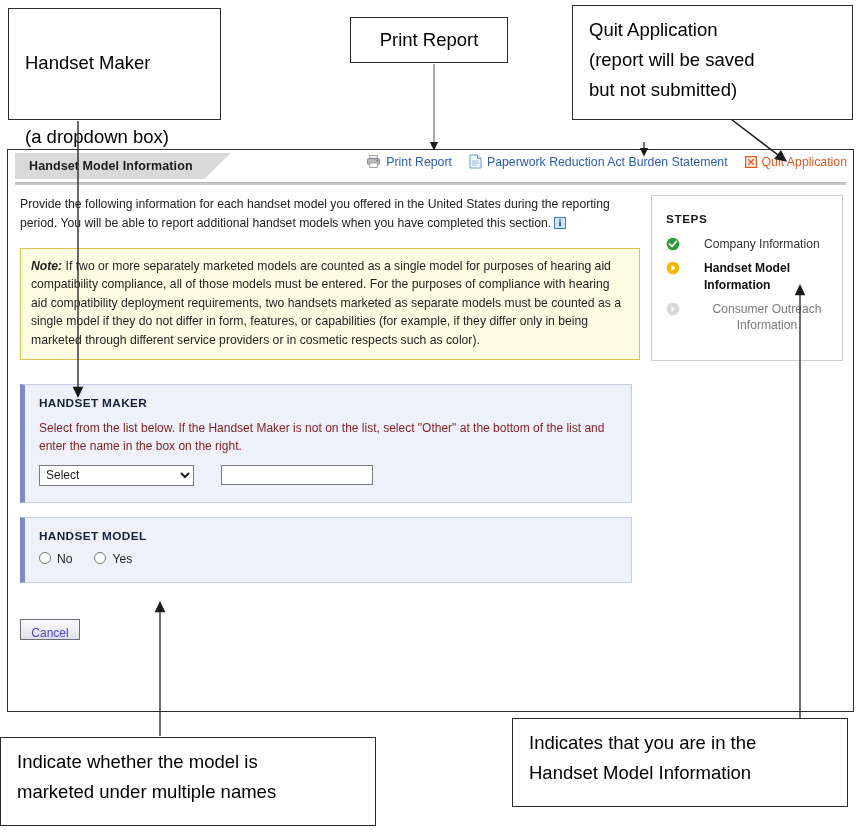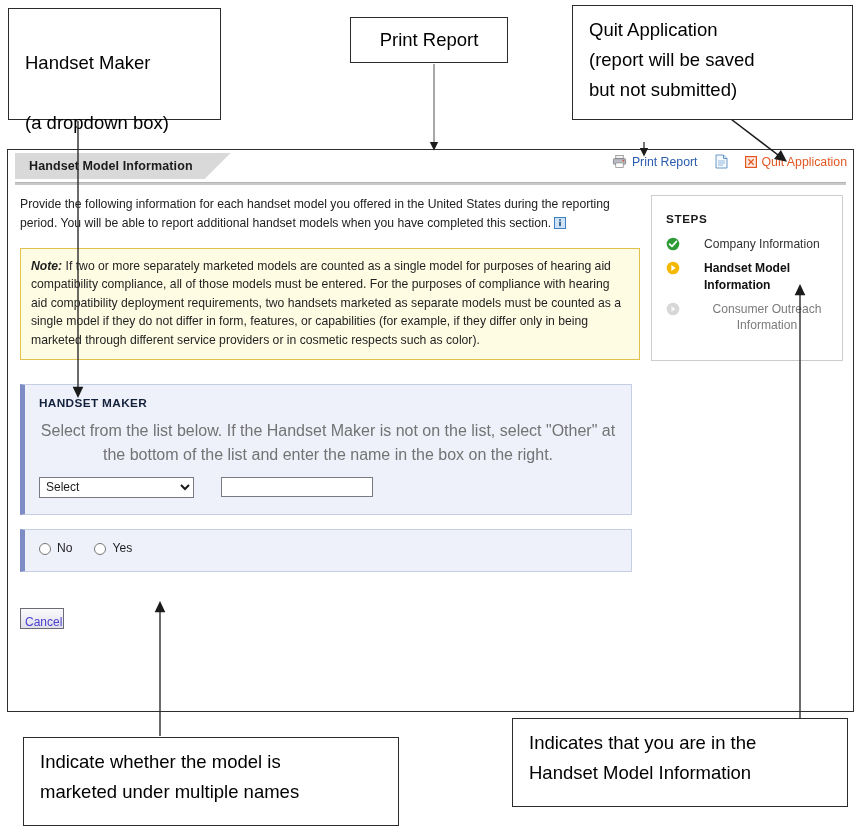--- a/index.html
+++ b/index.html
@@ -26,21 +26,21 @@
     padding: 9px 14px 9px 16px;
     z-index: 40;
     white-space: pre-line;
   }
 
   #callout-handset-maker { left: 8px;  top: 8px;  width: 213px; height: 112px; }
   #callout-print-report  { left: 350px; top: 17px; width: 158px; height: 46px;
                            display: flex; align-items: center; justify-content: center;
                            padding: 0; }
   #callout-quit-app      { left: 572px; top: 5px;  width: 281px; height: 115px; }
-  #callout-multi-names   { left: 23px;  top: 737px; width: 376px; height: 89px; }
+  #callout-multi-names   { left: 0;  top: 737px; width: 376px; height: 89px; }
   #callout-in-step       { left: 512px; top: 718px; width: 336px; height: 89px; }
 
   
   #leaders {
     position: absolute; left: 0; top: 0;
     width: 861px; height: 833px;
     pointer-events: none;
     z-index: 30;
   }
 
@@ -159,23 +159,22 @@
     border-left: 5px solid #7d8cc4;
     padding: 11px 14px 16px 14px;
     margin-bottom: 14px;
   }
   .panel-title {
     font-size: 11.8px; font-weight: bold;
     letter-spacing: .35px; color: #14213d;
     margin-bottom: 9px;
   }
   .panel-desc {
-    font-size: 16px; line-height: 1.5; color: #737373;
+    font-size: 12px; line-height: 1.5; color: #7f1d1d;
     margin-bottom: 10px;
-    text-align: center;
   }
   .panel-desc i { font-style: italic; }
 
   .field-row { display: flex; gap: 27px; }
   select.maker-select {
     width: 155px; height: 21px;
     font-family: "Liberation Sans", sans-serif;
     font-size: 12px;
     border: 1px solid #7a7a86;
     background: #ffffff;
@@ -184,29 +183,29 @@
   }
   input.maker-text {
     width: 152px; height: 20px;
     border: 1px solid #7a7a86;
     background: #ffffff;
     font-family: "Liberation Sans", sans-serif;
     font-size: 12px;
     padding: 0 3px;
   }
 
-  .radio-row { display: flex; align-items: flex-end; gap: 6px; font-size: 12.1px; color: #1f1f1f; }
+  .radio-row { display: flex; align-items: flex-start; gap: 6px; font-size: 12.1px; color: #1f1f1f; }
   .radio-row .gap { width: 10px; }
   input[type=radio] { width: 12px; height: 12px; margin: 0; }
   .radio-row label { cursor: pointer; }
 
   
   #cancel-wrap { margin-top: 36px; padding-bottom: 16px; }
   #cancel-button {
-    width: 44px; height: 21px;
+    width: 60px; height: 21px;
     background: linear-gradient(#fbfbfd, #dfdfe9);
     border: 1px solid #6b6b75;
     color: #4b3fd0;
     font-family: "Liberation Sans", sans-serif;
     font-size: 12px;
     line-height: 19px;
     text-align: center;
     cursor: pointer;
     padding: 4px;
   }
@@ -232,21 +231,21 @@
 
   <path d="M644,142 L644,152" stroke="#1b1b1b" stroke-width="1.2" fill="none" marker-end="url(#ah2)"></path>
 
   <path d="M160,736 L160,607" stroke="#2b2b2b" stroke-width="1.4" fill="none" marker-end="url(#ah)"></path>
 
   <path d="M800,736 L800,290" stroke="#2b2b2b" stroke-width="1.4" fill="none" marker-end="url(#ah)"></path>
 </svg>
 
 <div class="callout" id="callout-handset-maker">
   <div>Handset Maker</div>
-  <div style="">(a dropdown box)</div>
+  <div style="margin-top:14px">(a dropdown box)</div>
 </div>
 
 <div class="callout" id="callout-print-report">
   <span>Print Report</span>
 </div>
 
 <div class="callout" id="callout-quit-app">Quit Application
 (report will be saved
 but not submitted)</div>
 
@@ -277,20 +276,21 @@
       </div>
 
       <div class="hlink">
         <span class="ico">
           <svg width="13" height="15" viewBox="0 0 13 15">
             <path d="M1,1 L8.5,1 L12,4.5 L12,14 L1,14 z" fill="#f4f9ff" stroke="#5b8dbe" stroke-width="0.9"></path>
             <path d="M8.5,1 L8.5,4.5 L12,4.5" fill="#cfe3f5" stroke="#5b8dbe" stroke-width="0.9"></path>
             <path d="M3,7 H10 M3,9 H10 M3,11 H8" stroke="#7fa9d4" stroke-width="0.8"></path>
           </svg>
         </span>
+        <span class="lbl">Paperwork Reduction Act Burden Statement</span>
       </div>
 
       <div class="hlink quit">
         <span class="ico">
           <svg width="12" height="12" viewBox="0 0 12 12">
             <rect x="0.6" y="0.6" width="10.8" height="10.8" fill="#fdece3" stroke="#e25822" stroke-width="1.2"></rect>
             <path d="M3.3,3.3 L8.7,8.7 M8.7,3.3 L3.3,8.7" stroke="#e25822" stroke-width="1.3"></path>
           </svg>
         </span>
         <span class="lbl">Quit Application</span>
@@ -358,20 +358,21 @@
         <div class="panel-desc">Select from the list below. If the Handset Maker is not on the list, select "Other" at the bottom of the list and enter the name in the box on the right.</div>
         <div class="field-row">
           <select class="maker-select">
             <option>Select</option>
           </select>
           <input class="maker-text" type="text" value="" style="">
         </div>
       </div>
 
       <div class="form-panel">
+        <div class="panel-title">HANDSET MODEL</div>
         <div class="radio-row">
           <input type="radio" name="multinames" id="mn-no" style="">
           <label for="mn-no">No</label>
           <span class="gap"></span>
           <input type="radio" name="multinames" id="mn-yes" style="">
           <label for="mn-yes">Yes</label>
         </div>
       </div>
 
       <div id="cancel-wrap">

